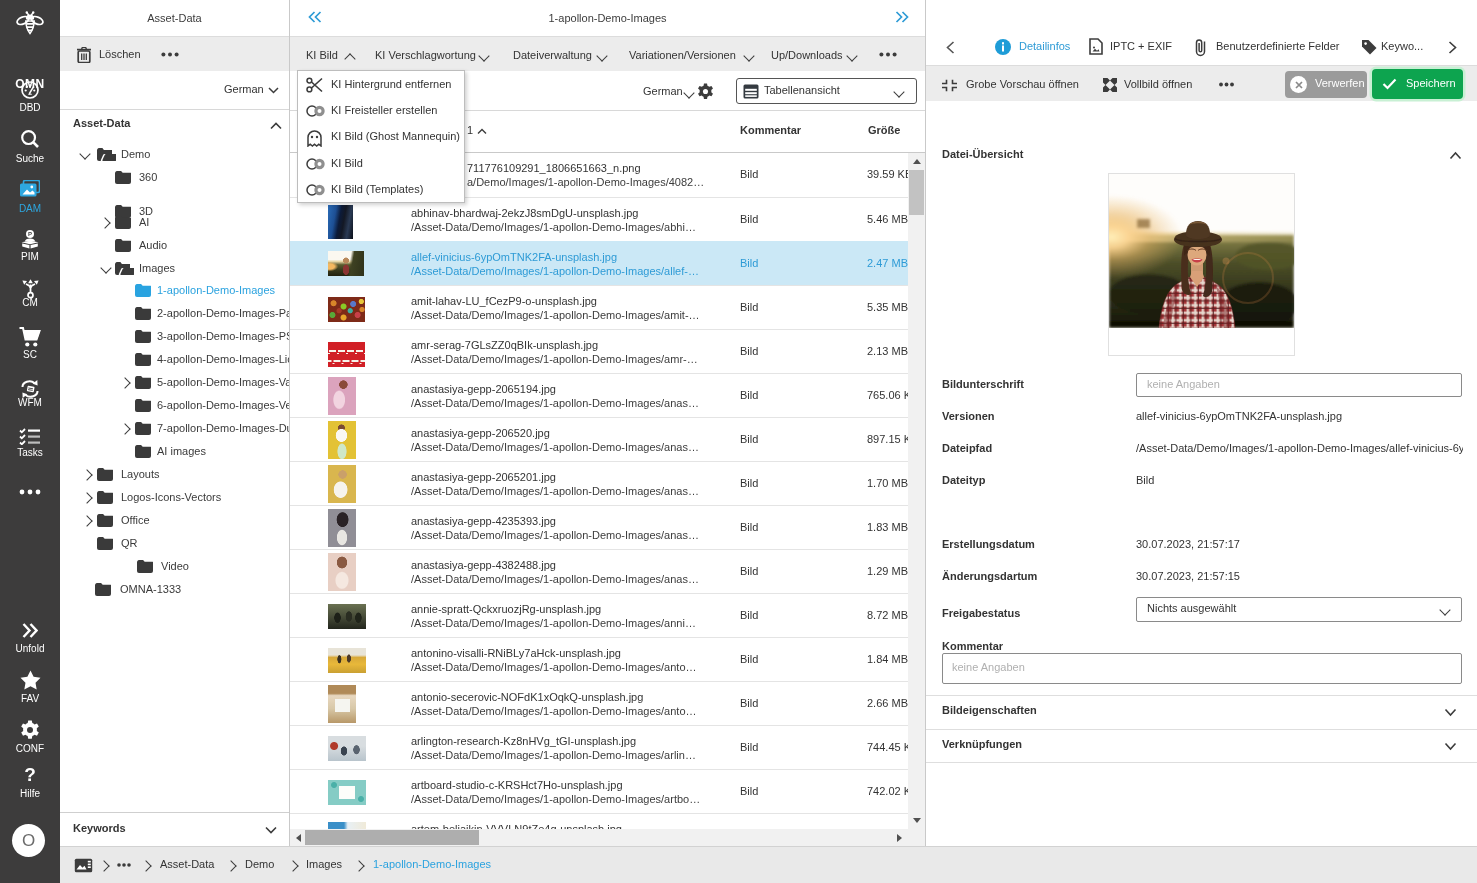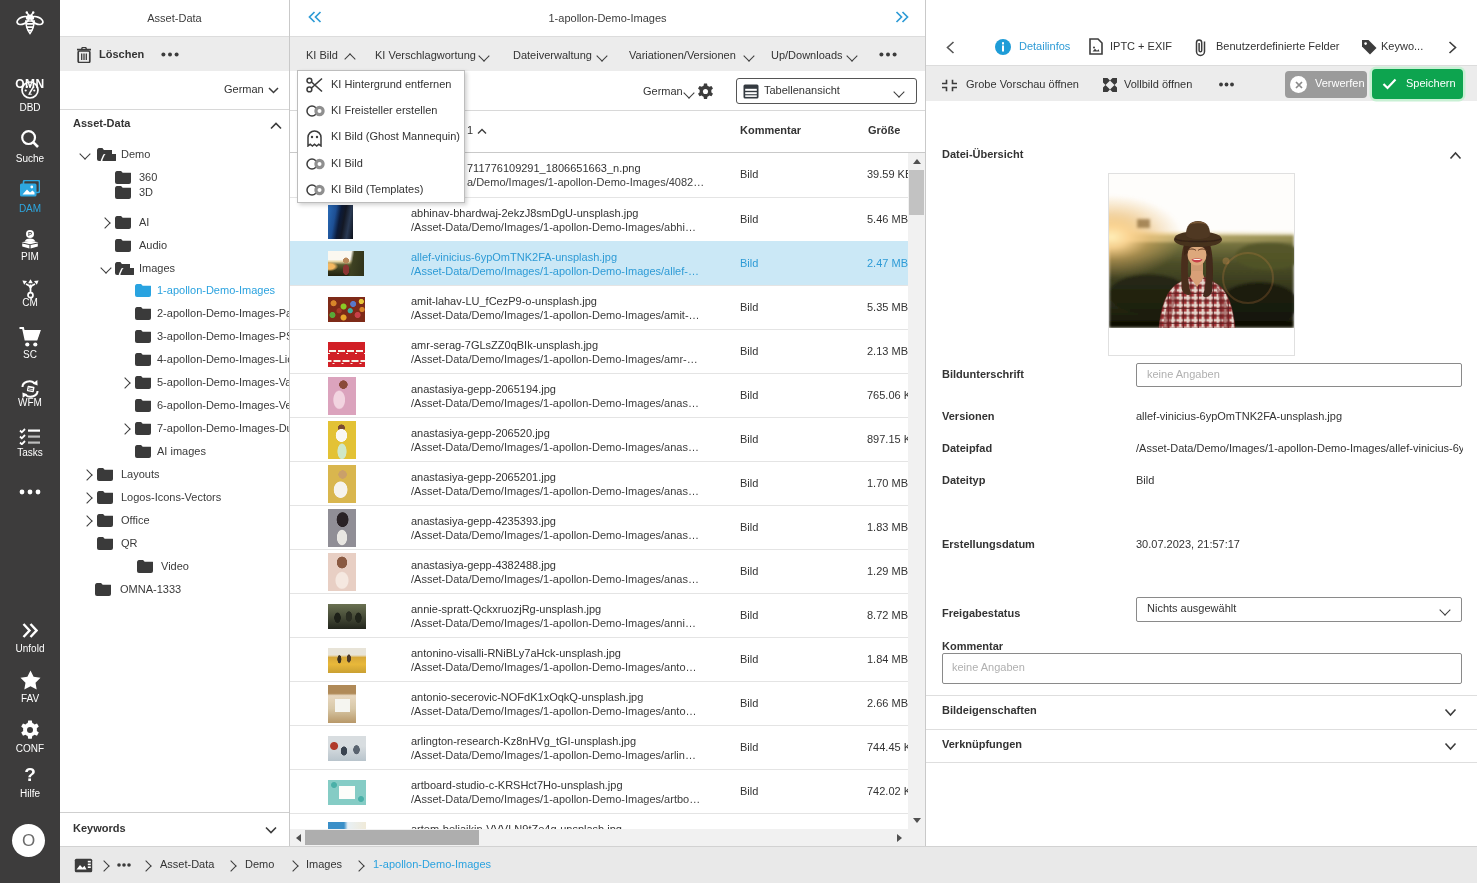--- a/index.html
+++ b/index.html
@@ -193,21 +193,21 @@
 </div>
 <div id="treepanel">
   <div class="paneltitle">Asset-Data</div>
   <div class="toolbar" style="border-top:1px solid #dcdcdc;">
     <svg class="abs" style="left:17px; top:10px;" width="14" height="16" viewBox="0 0 14 16">
       <rect x="1.2" y="4" width="11.6" height="11.5" rx="1.2" fill="none" stroke="#3c3c3c" stroke-width="1.7"></rect>
       <path d="M0 2.6 H14" stroke="#3c3c3c" stroke-width="1.7"></path>
       <path d="M4.6 2 L5.4 0.4 H8.6 L9.4 2" fill="none" stroke="#3c3c3c" stroke-width="1.4"></path>
       <path d="M4.7 6.5 V13 M7 6.5 V13 M9.3 6.5 V13" stroke="#3c3c3c" stroke-width="1.3"></path>
     </svg>
-    <span class="abs" style="left:39px; top:11px;font-weight:bold;">Löschen</span>
+    <span class="abs" style="left:39px; top:11px;">Löschen</span>
     <svg class="abs" style="left:101px; top:15px;" width="18" height="5" viewBox="0 0 18 5">
       <circle cx="2.4" cy="2.5" r="2" fill="#3c3c3c"></circle>
         <circle cx="9" cy="2.5" r="2" fill="#3c3c3c"></circle>
         <circle cx="15.6" cy="2.5" r="2" fill="#3c3c3c"></circle>
     </svg>
   </div>
   <div class="abs" style="left:0; top:71px; width:100%; height:39px; border-bottom:1px solid #d8d8d8;">
     <span class="abs" style="left:164px; top:12px;">German</span>
     <svg class="abs" style="left:208px; top:16px;" width="11" height="7" viewBox="0 0 11 7">
         <path d="M1 1 L5.5 5.5 L10 1" fill="none" stroke="#3c3c3c" stroke-width="1.5"></path>
@@ -222,21 +222,21 @@
     <div id="tree">
       <div class="trow" style="top:34px;">
           <i class="cd" style="left:21px;"></i>
           <s class="fo" style="left:37px;"></s>
           <u style="left:61px;">Demo</u>
         </div>
       <div class="trow" style="top:57px;">
           <s class="fc" style="left:55px;"></s>
           <u style="left:79px;">360</u>
         </div>
-      <div class="trow" style="top:72px;text-align:right;">
+      <div class="trow" style="top:91px;text-align:right;">
           <s class="fc" style="left:55px;"></s>
           <u style="left:79px;">3D</u>
         </div>
       <div class="trow" style="top:102px;">
           <i class="cr" style="left:42px;"></i>
           <s class="fc" style="left:55px;"></s>
           <u style="left:79px;">AI</u>
         </div>
       <div class="trow" style="top:125px;">
           <s class="fc" style="left:55px;"></s>
@@ -670,41 +670,45 @@
         <path d="M82.5 85.5 C84.5 89.5 91.5 89.5 93.5 85.5 C90.5 84.3 85.5 84.3 82.5 85.5 Z" fill="#c84048"></path>
         <path d="M83.5 85.4 C86.5 86.3 89.5 86.3 92.5 85.4 C89.5 84.8 86.5 84.8 83.5 85.4 Z" fill="#fff" opacity="0.92"></path>
 
         <path d="M65 65.5 C65 61 72 58.5 79 58 L97 58 C104 58.5 113 61 113 65.5 C113 70.5 101 73 89 73 C77 73 65 70.5 65 65.5 Z" fill="#46301e"></path>
         <path d="M77 60 C77 52 81.5 47 89 47 C96.5 47 101 52 101 60 C101 63.5 96.5 65 89 65 C81.5 65 77 63.5 77 60 Z" fill="#503722"></path>
         <path d="M79 51.5 C82 48.5 96 48.5 99 51.5 C97 48.8 93 47.4 89 47.4 C85 47.4 81 48.8 79 51.5 Z" fill="#7a5a38"></path>
         <path d="M66 64.5 C69.5 68.5 108.5 68.5 112 64.5" stroke="#2e1e10" stroke-width="1.3" fill="none" opacity="0.65"></path>
       </g>
       </svg>
   </div>
-  <div class="frow" style="top:334px;">
+  <div class="frow" style="top:344px;">
       <b class="abs" style="left:16px; top:5px;">Bildunterschrift</b>
     <div class="abs" style="left:210px; top:0; width:326px; height:24px; border:1px solid #8a8a8a; border-radius:2px;">
         <span class="abs" style="left:10px; top:4px; color:#b0b0b0;">keine Angaben</span>
       </div>
   </div>
   <div class="frow" style="top:381px;">
       <b class="abs" style="left:16px; top:0;">Versionen</b>
       <span class="abs" style="left:210px; top:0;">allef-vinicius-6ypOmTNK2FA-unsplash.jpg</span>
     </div>
   <div class="frow" style="top:413px;">
       <b class="abs" style="left:16px; top:0;">Dateipfad</b>
       <span class="abs" style="left:210px; top:0; width:327px; overflow:hidden; white-space:nowrap; display:block;">/Asset-Data/Demo/Images/1-apollon-Demo-Images/allef-vinicius-6yp</span>
     </div>
   <div class="frow" style="top:445px;">
       <b class="abs" style="left:16px; top:0;">Dateityp</b>
       <span class="abs" style="left:210px; top:0;">Bild</span>
     </div>
   <div class="frow" style="top:509px;">
       <b class="abs" style="left:16px; top:0;">Erstellungsdatum</b>
       <span class="abs" style="left:210px; top:0;">30.07.2023, 21:57:17</span>
+    </div>
+  <div class="frow" style="top:541px;">
+      <b class="abs" style="left:16px; top:0;">Änderungsdartum</b>
+      <span class="abs" style="left:210px; top:0;">30.07.2023, 21:57:15</span>
     </div>
   <div class="frow" style="top:568px;">
       <b class="abs" style="left:16px; top:10px;">Freigabestatus</b>
     <div class="abs" style="left:210px; top:0; width:326px; height:25px; border:1px solid #8a8a8a; border-radius:2px;">
       <span class="abs" style="left:10px; top:4px;">Nichts ausgewählt</span>
       <i class="mcar" style="left:303px; top:9px;"></i>
     </div>
   </div>
   <b class="abs" style="left:16px; top:611px;">Kommentar</b>
   <div class="abs" style="left:16px; top:624px; width:520px; height:31px; border:1px solid #8a8a8a; border-radius:2px;">

